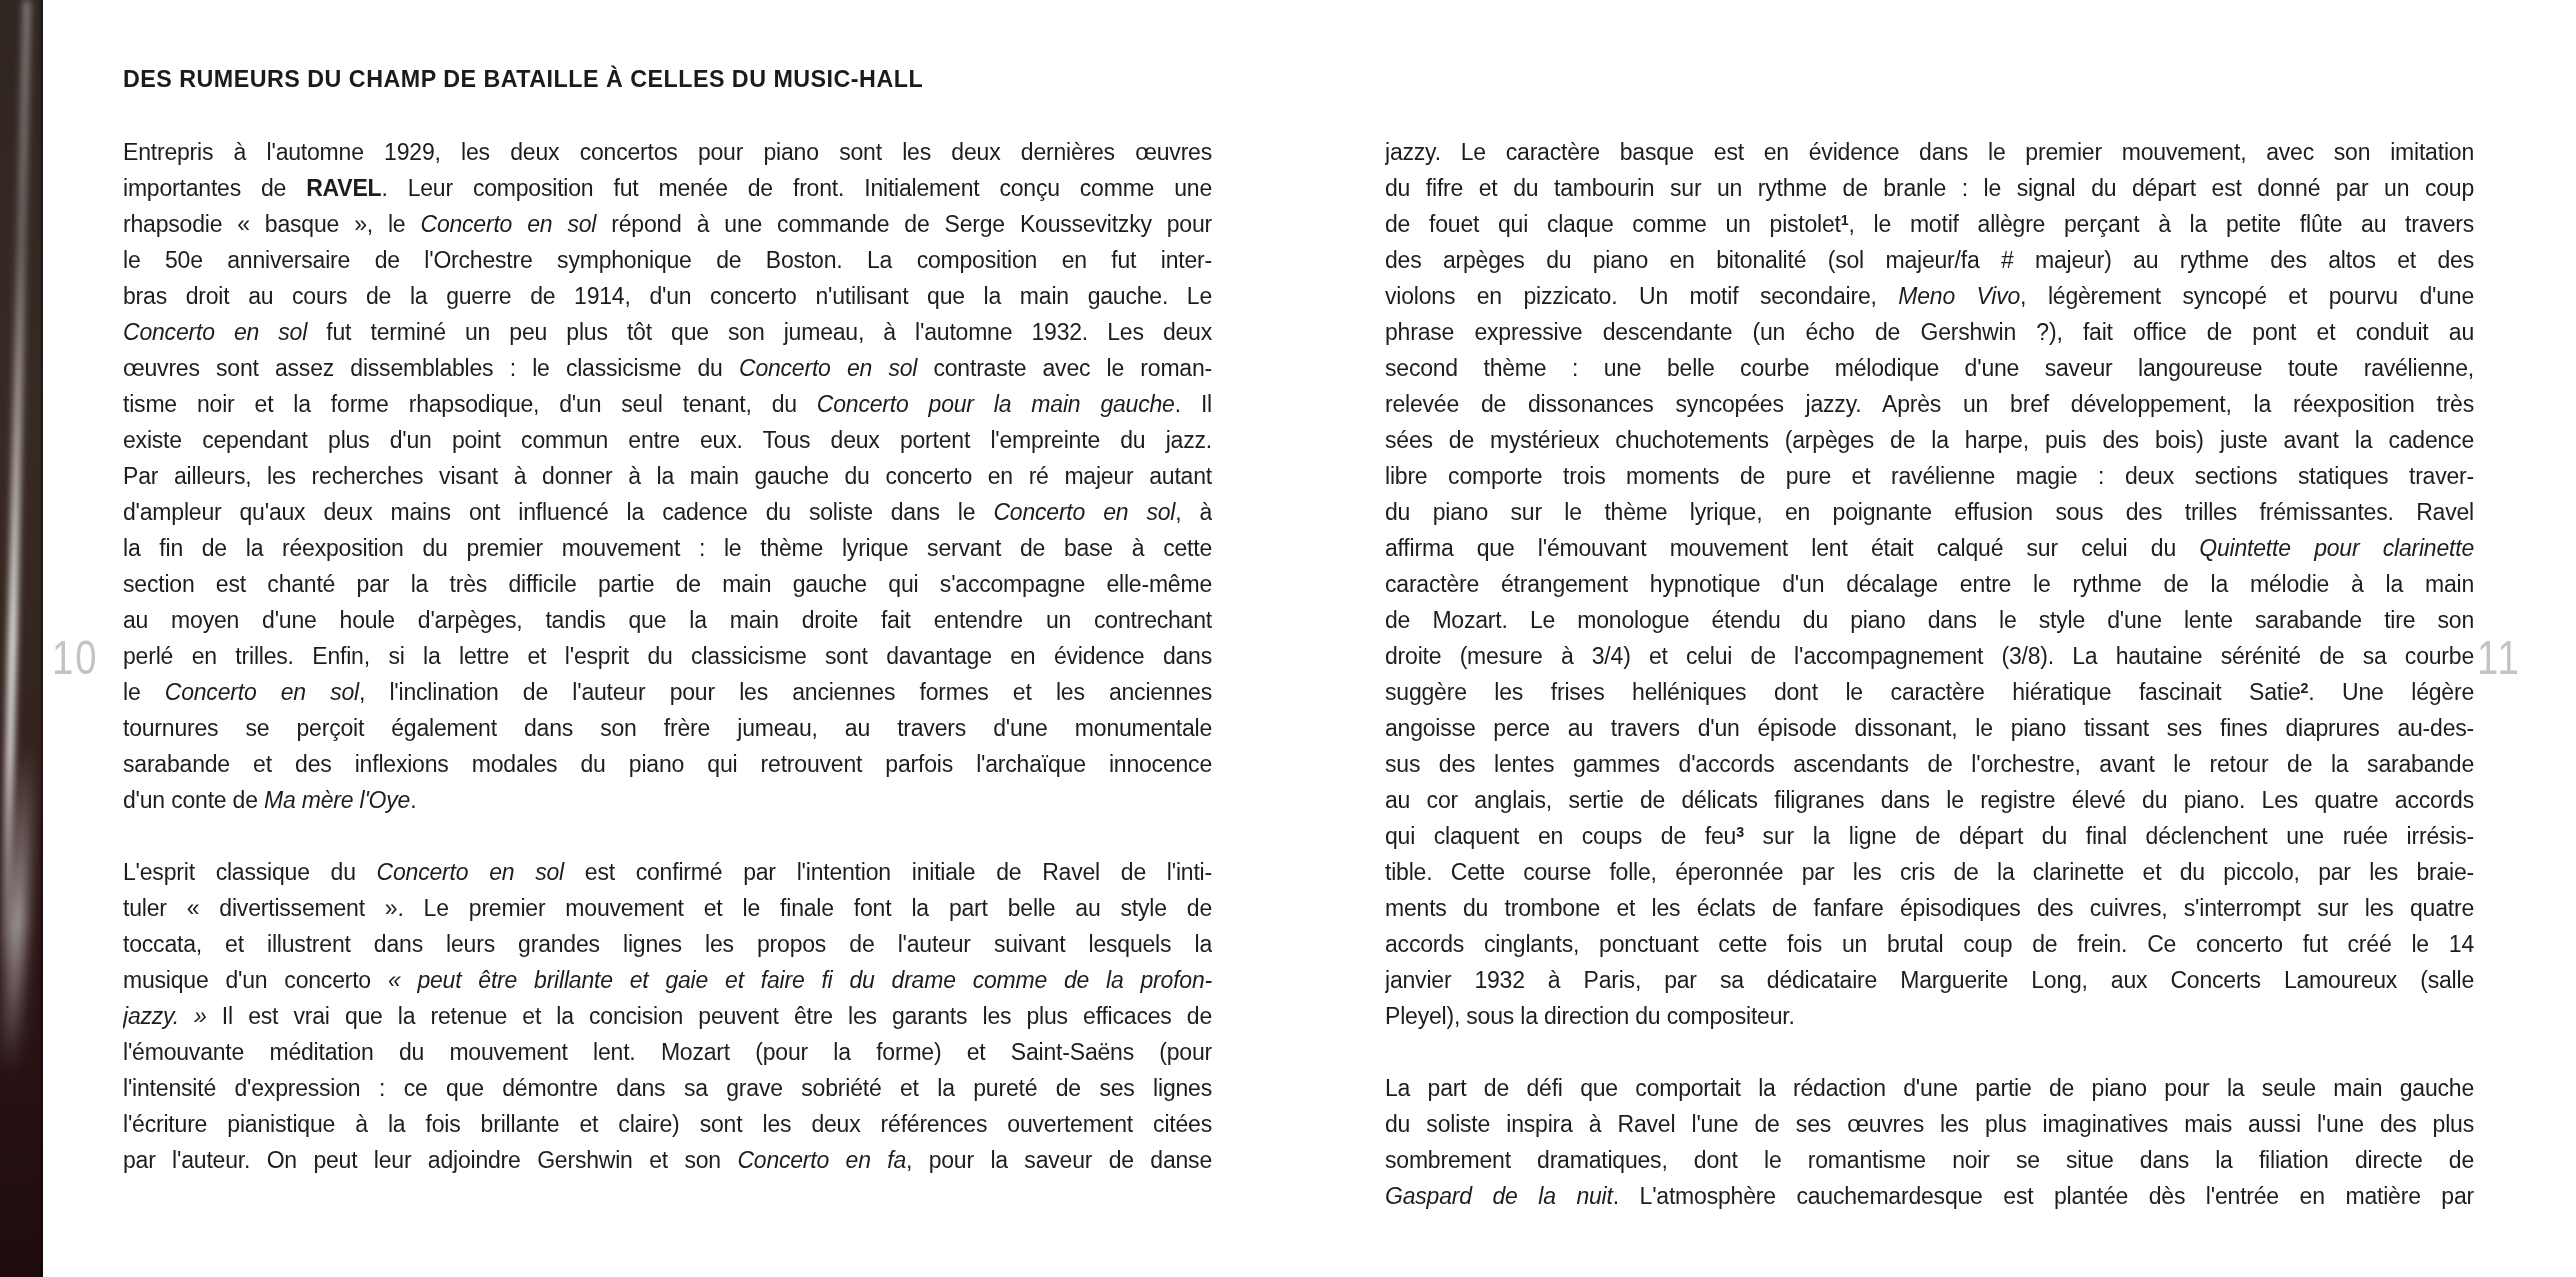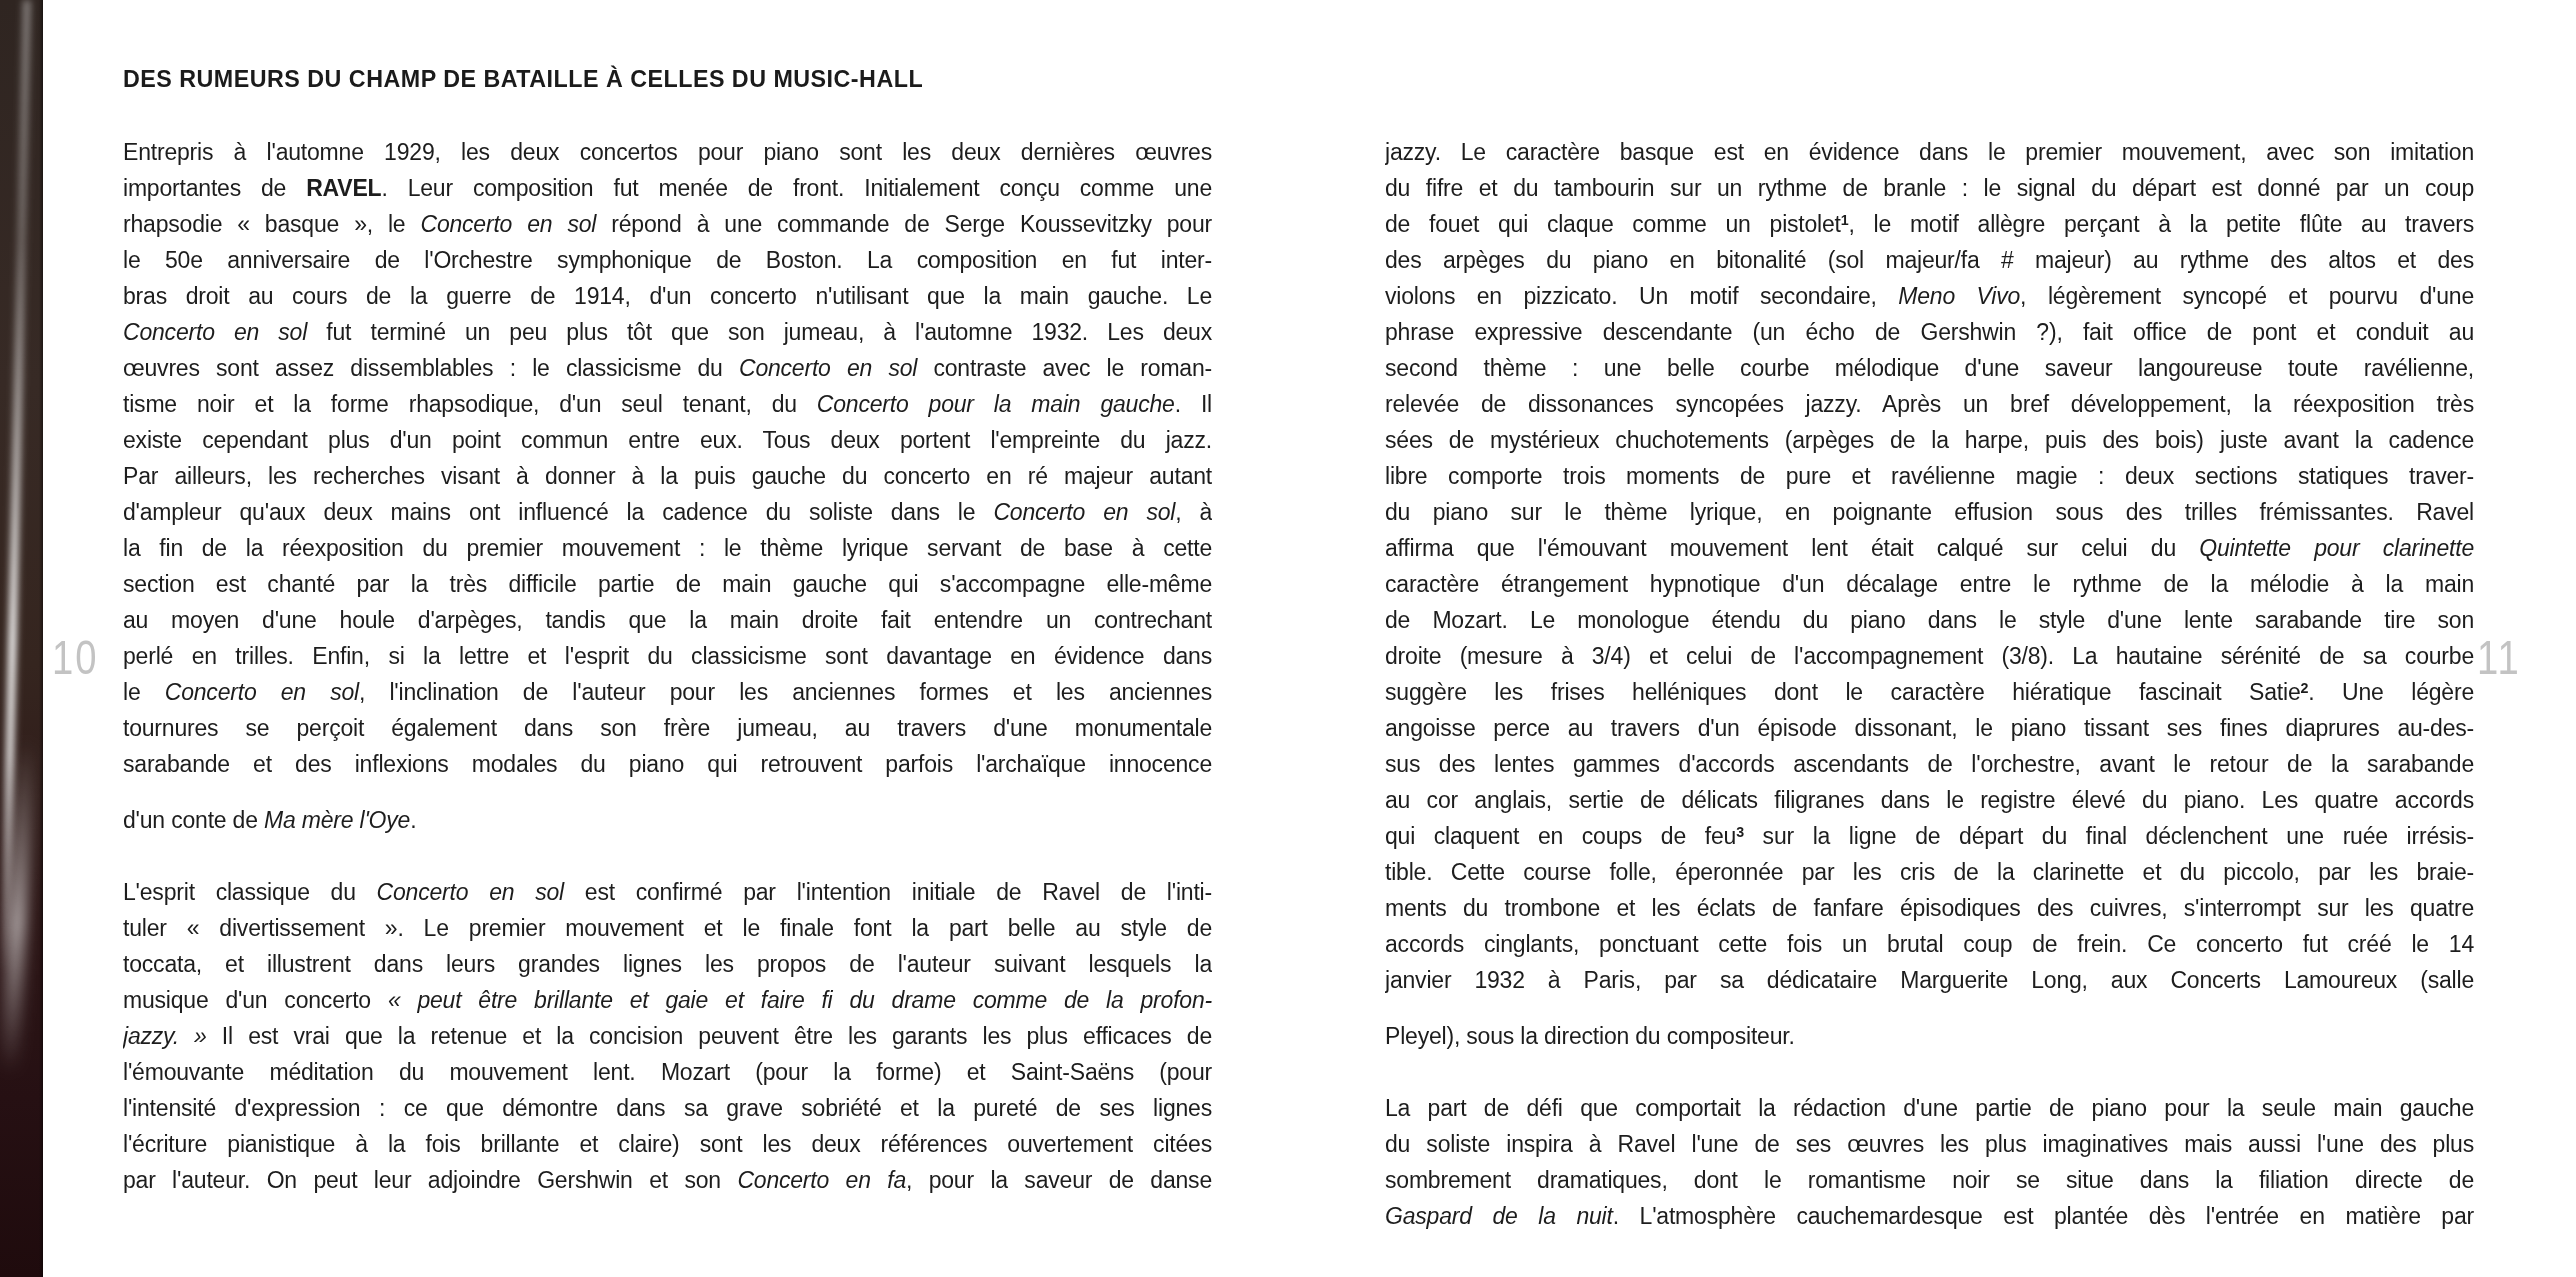--- a/index.html
+++ b/index.html
@@ -82,21 +82,21 @@
   .paragraph + .paragraph { margin-top: 36px; }
 
   .line {
     height: 36px;
     overflow: hidden;
     white-space: nowrap;
     text-align: justify;
     text-align-last: justify;
     text-justify: inter-word;
   }
-  .line.endpara { text-align-last: left; margin-top: 20px; }
+  .line.endpara { text-align-last: left; }
 
   .seg-i { font-style: italic; }
   .seg-b { font-weight: bold; }
   .seg-sup {
     font-weight: bold;
     font-size: 0.62em;
     position: relative;
     top: -0.5em;
   }
 
@@ -134,21 +134,21 @@
       <div class="paragraph">
         <div class="line"><span>Entrepris à l'automne 1929, les deux concertos pour piano sont les deux dernières œuvres</span></div>
         <div class="line"><span>importantes de </span><span class="seg-b">RAVEL</span><span>. Leur composition fut menée de front. Initialement conçu comme une</span></div>
         <div class="line"><span>rhapsodie « basque », le </span><span class="seg-i">Concerto en sol</span><span> répond à une commande de Serge Koussevitzky pour</span></div>
         <div class="line"><span>le 50e anniversaire de l'Orchestre symphonique de Boston. La composition en fut inter-</span></div>
         <div class="line"><span>bras droit au cours de la guerre de 1914, d'un concerto n'utilisant que la main gauche. Le</span></div>
         <div class="line"><span class="seg-i">Concerto en sol</span><span> fut terminé un peu plus tôt que son jumeau, à l'automne 1932. Les deux</span></div>
         <div class="line"><span>œuvres sont assez dissemblables : le classicisme du </span><span class="seg-i">Concerto en sol</span><span> contraste avec le roman-</span></div>
         <div class="line"><span>tisme noir et la forme rhapsodique, d'un seul tenant, du </span><span class="seg-i">Concerto pour la main gauche</span><span>. Il</span></div>
         <div class="line"><span>existe cependant plus d'un point commun entre eux. Tous deux portent l'empreinte du jazz.</span></div>
-        <div class="line"><span>Par ailleurs, les recherches visant à donner à la puis gauche du concerto en ré majeur autant</span></div>
+        <div class="line"><span>Par ailleurs, les recherches visant à donner à la main gauche du concerto en ré majeur autant</span></div>
         <div class="line"><span>d'ampleur qu'aux deux mains ont influencé la cadence du soliste dans le </span><span class="seg-i">Concerto en sol</span><span>, à</span></div>
         <div class="line"><span>la fin de la réexposition du premier mouvement : le thème lyrique servant de base à cette</span></div>
         <div class="line"><span>section est chanté par la très difficile partie de main gauche qui s'accompagne elle-même</span></div>
         <div class="line"><span>au moyen d'une houle d'arpèges, tandis que la main droite fait entendre un contrechant</span></div>
         <div class="line"><span>perlé en trilles. Enfin, si la lettre et l'esprit du classicisme sont davantage en évidence dans</span></div>
         <div class="line"><span>le </span><span class="seg-i">Concerto en sol</span><span>, l'inclination de l'auteur pour les anciennes formes et les anciennes</span></div>
         <div class="line"><span>tournures se perçoit également dans son frère jumeau, au travers d'une monumentale</span></div>
         <div class="line"><span>sarabande et des inflexions modales du piano qui retrouvent parfois l'archaïque innocence</span></div>
         <div class="line endpara"><span>d'un conte de </span><span class="seg-i">Ma mère l'Oye</span><span>.</span></div>
       </div>

